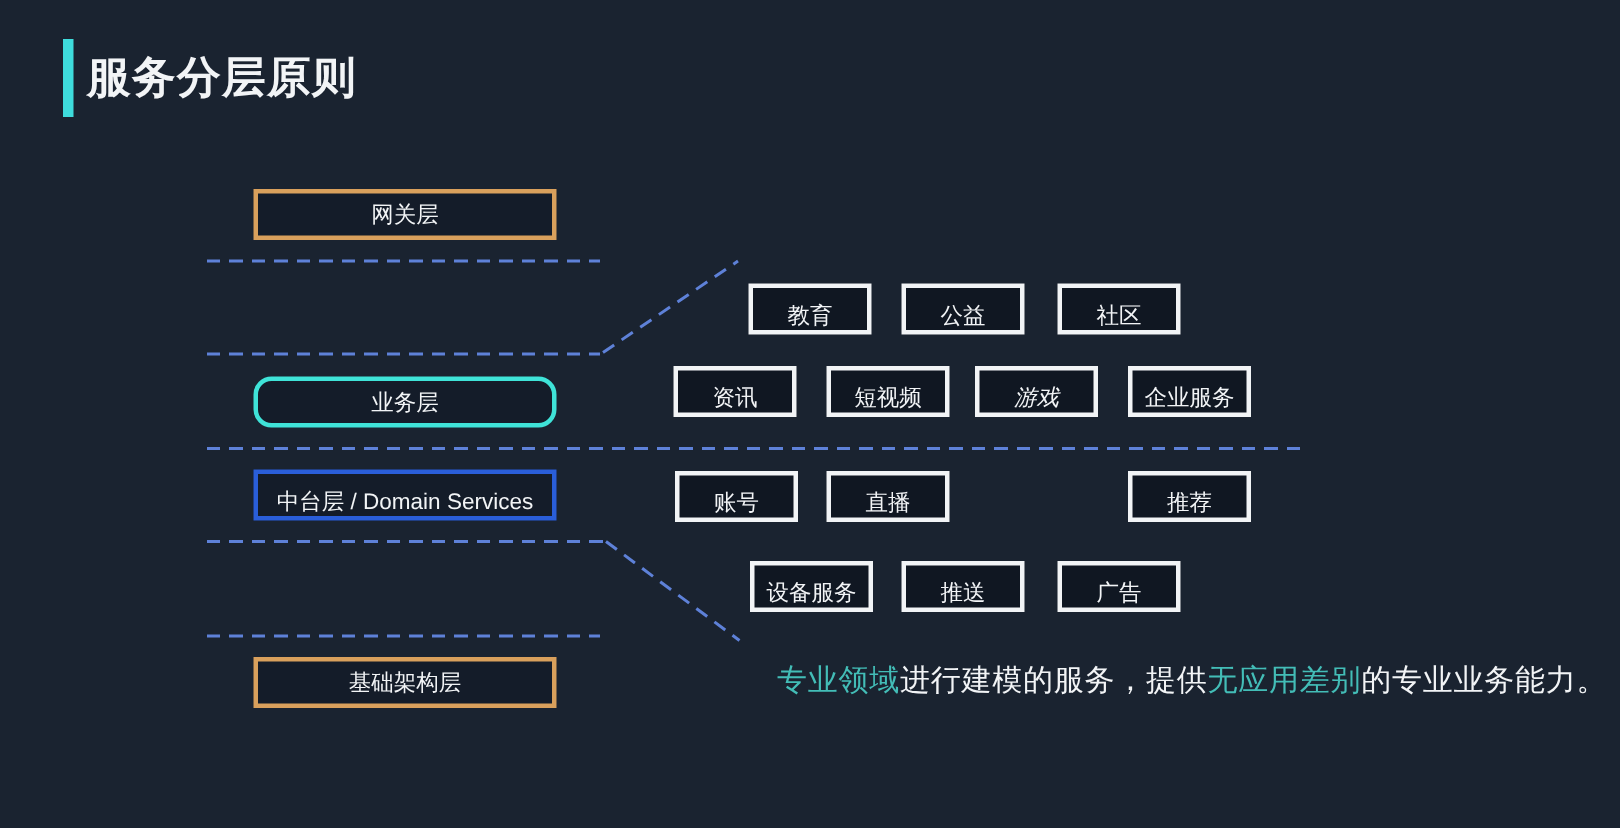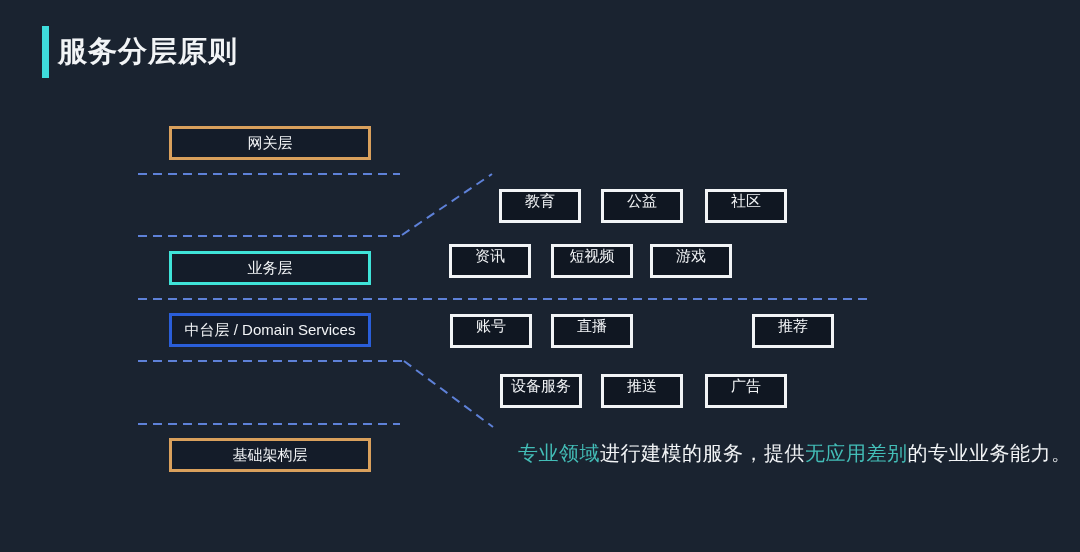--- a/index.html
+++ b/index.html
@@ -32,21 +32,21 @@
   }
   .border-orange { border-color: var(--orange); }
   .border-cyan   { border-color: var(--cyan); }
   .border-blue   { border-color: var(--blue); }
 
   
   .svc {
     position: absolute; width: 82px; height: 34px;
     box-sizing: border-box; border: 3px solid;
     background: var(--svcfill);
-    display: flex; align-items: flex-start; justify-content: center;
+    display: flex; align-items: flex-end; justify-content: center;
     color: var(--textcolor); font-size: 15px; white-space: nowrap;
   }
 
   
   .hdash {
     position: absolute; height: 2px;
     background: repeating-linear-gradient(90deg, var(--dashline) 0 9px, transparent 9px 15px);
   }
   .diag-svg { position: absolute; left: 0; top: 0; pointer-events: none; }
 
@@ -62,24 +62,24 @@
 <body>
 
 <div class="slide">
 
   <div class="title-bar"></div>
   <div class="title-text">服务分层原则</div>
 
   <div class="layer-box border-orange" style="top:126px;">
     <span>网关层</span>
   </div>
-  <div class="layer-box border-cyan" style="top:251px;">
+  <div class="layer-box border-cyan" style="top:251px;border-radius:12px;">
     <span>业务层</span>
   </div>
-  <div class="layer-box border-blue" style="top:313px;">
+  <div class="layer-box border-blue" style="top:313px;align-items:flex-end;">
     <span>中台层 / Domain Services</span>
   </div>
   <div class="layer-box border-orange" style="top:438px;">
     <span>基础架构层</span>
   </div>
 
   <div class="hdash" style="left:138px; top:173px; width:262px;"></div>
   <div class="hdash" style="left:138px; top:235px; width:262px;"></div>
   <div class="hdash" style="left:138px; top:298px; width:732px;"></div>
   <div class="hdash" style="left:138px; top:360px; width:266px;"></div>
@@ -99,22 +99,25 @@
   <div class="svc border-cyan" style="left:705px; top:189px;">
     <span>社区</span>
   </div>
 
   <div class="svc border-cyan" style="left:449px; top:244px;">
     <span>资讯</span>
   </div>
   <div class="svc border-cyan" style="left:551px; top:244px;">
     <span>短视频</span>
   </div>
-  <div class="svc border-cyan" style="left:650px; top:244px;">
+  <div class="svc border-cyan" style="left:650px; top:244px;font-style:italic;">
     <span>游戏</span>
+  </div>
+  <div class="svc border-cyan" style="left:752px; top:244px;">
+    <span>企业服务</span>
   </div>
 
   <div class="svc border-blue" style="left:450px; top:314px;">
     <span>账号</span>
   </div>
   <div class="svc border-blue" style="left:551px; top:314px;">
     <span>直播</span>
   </div>
   <div class="svc border-blue" style="left:752px; top:314px;">
     <span>推荐</span>

